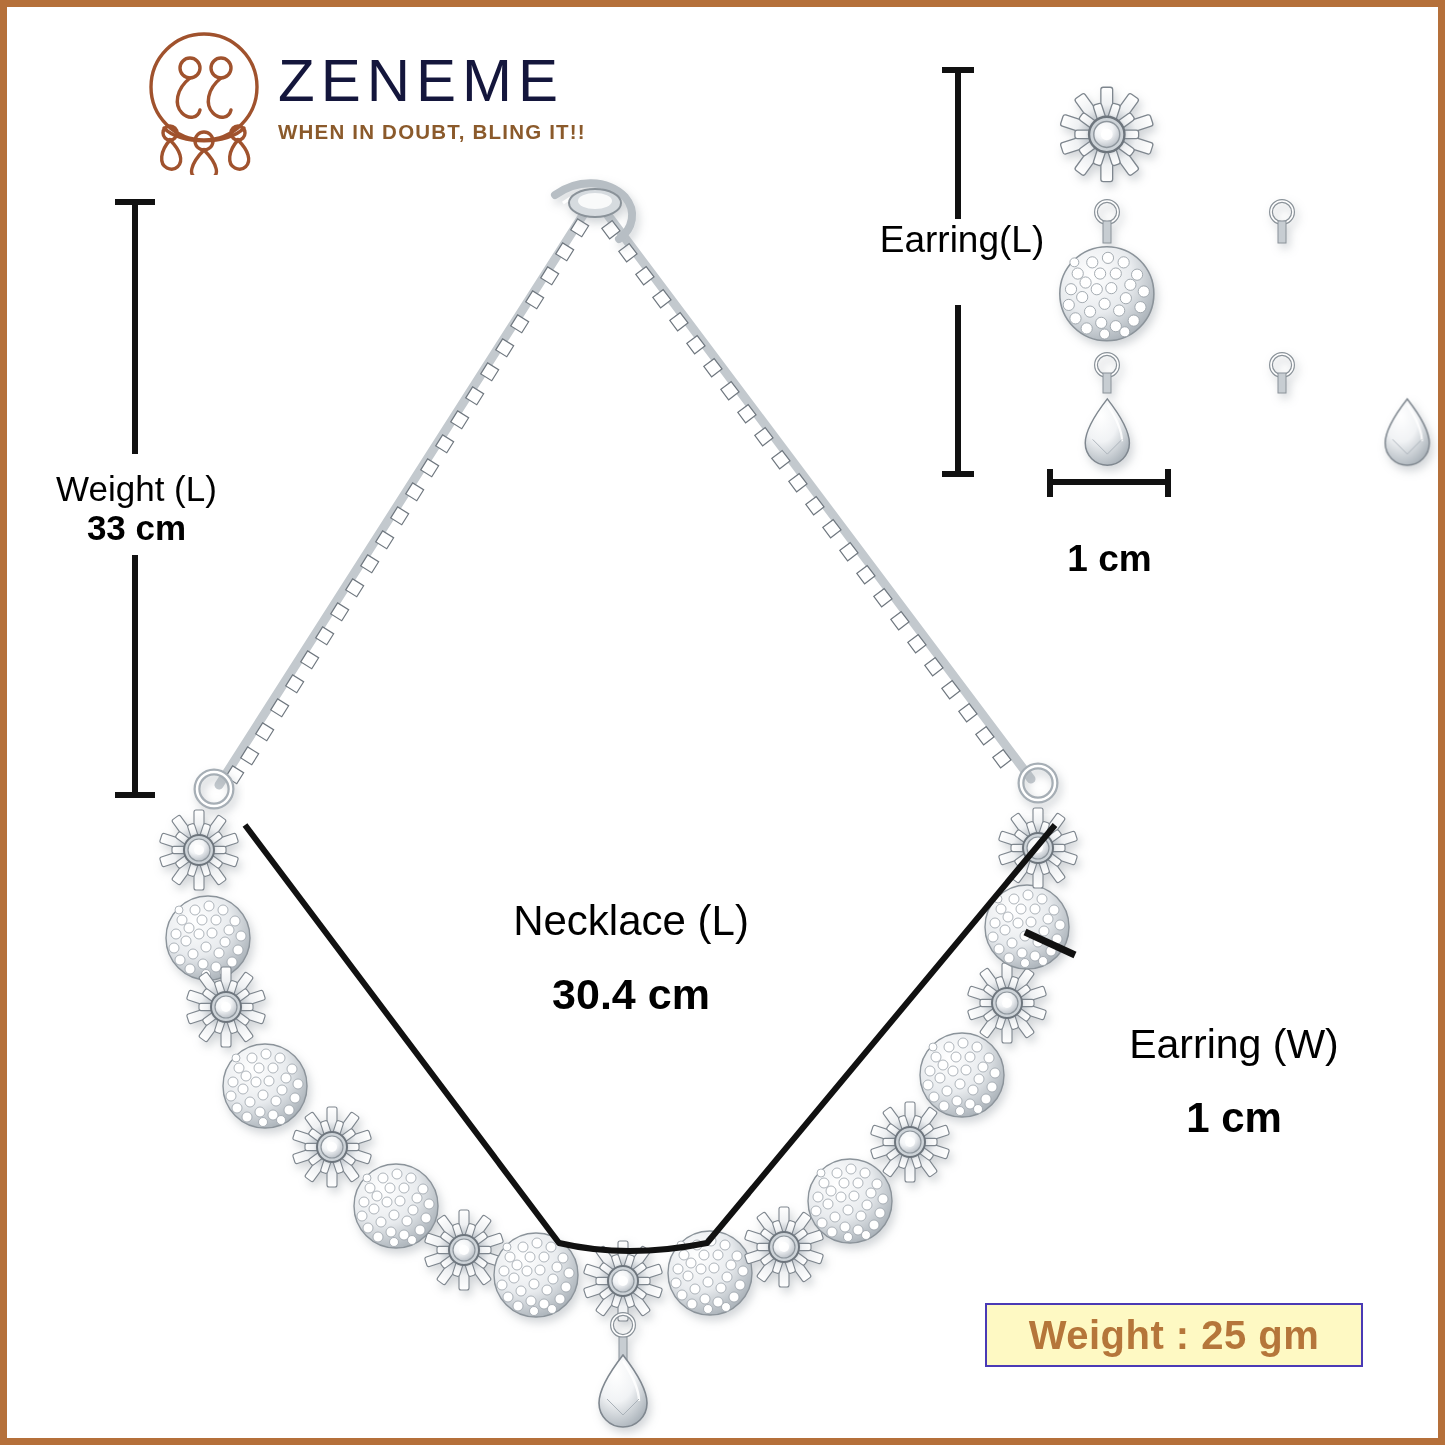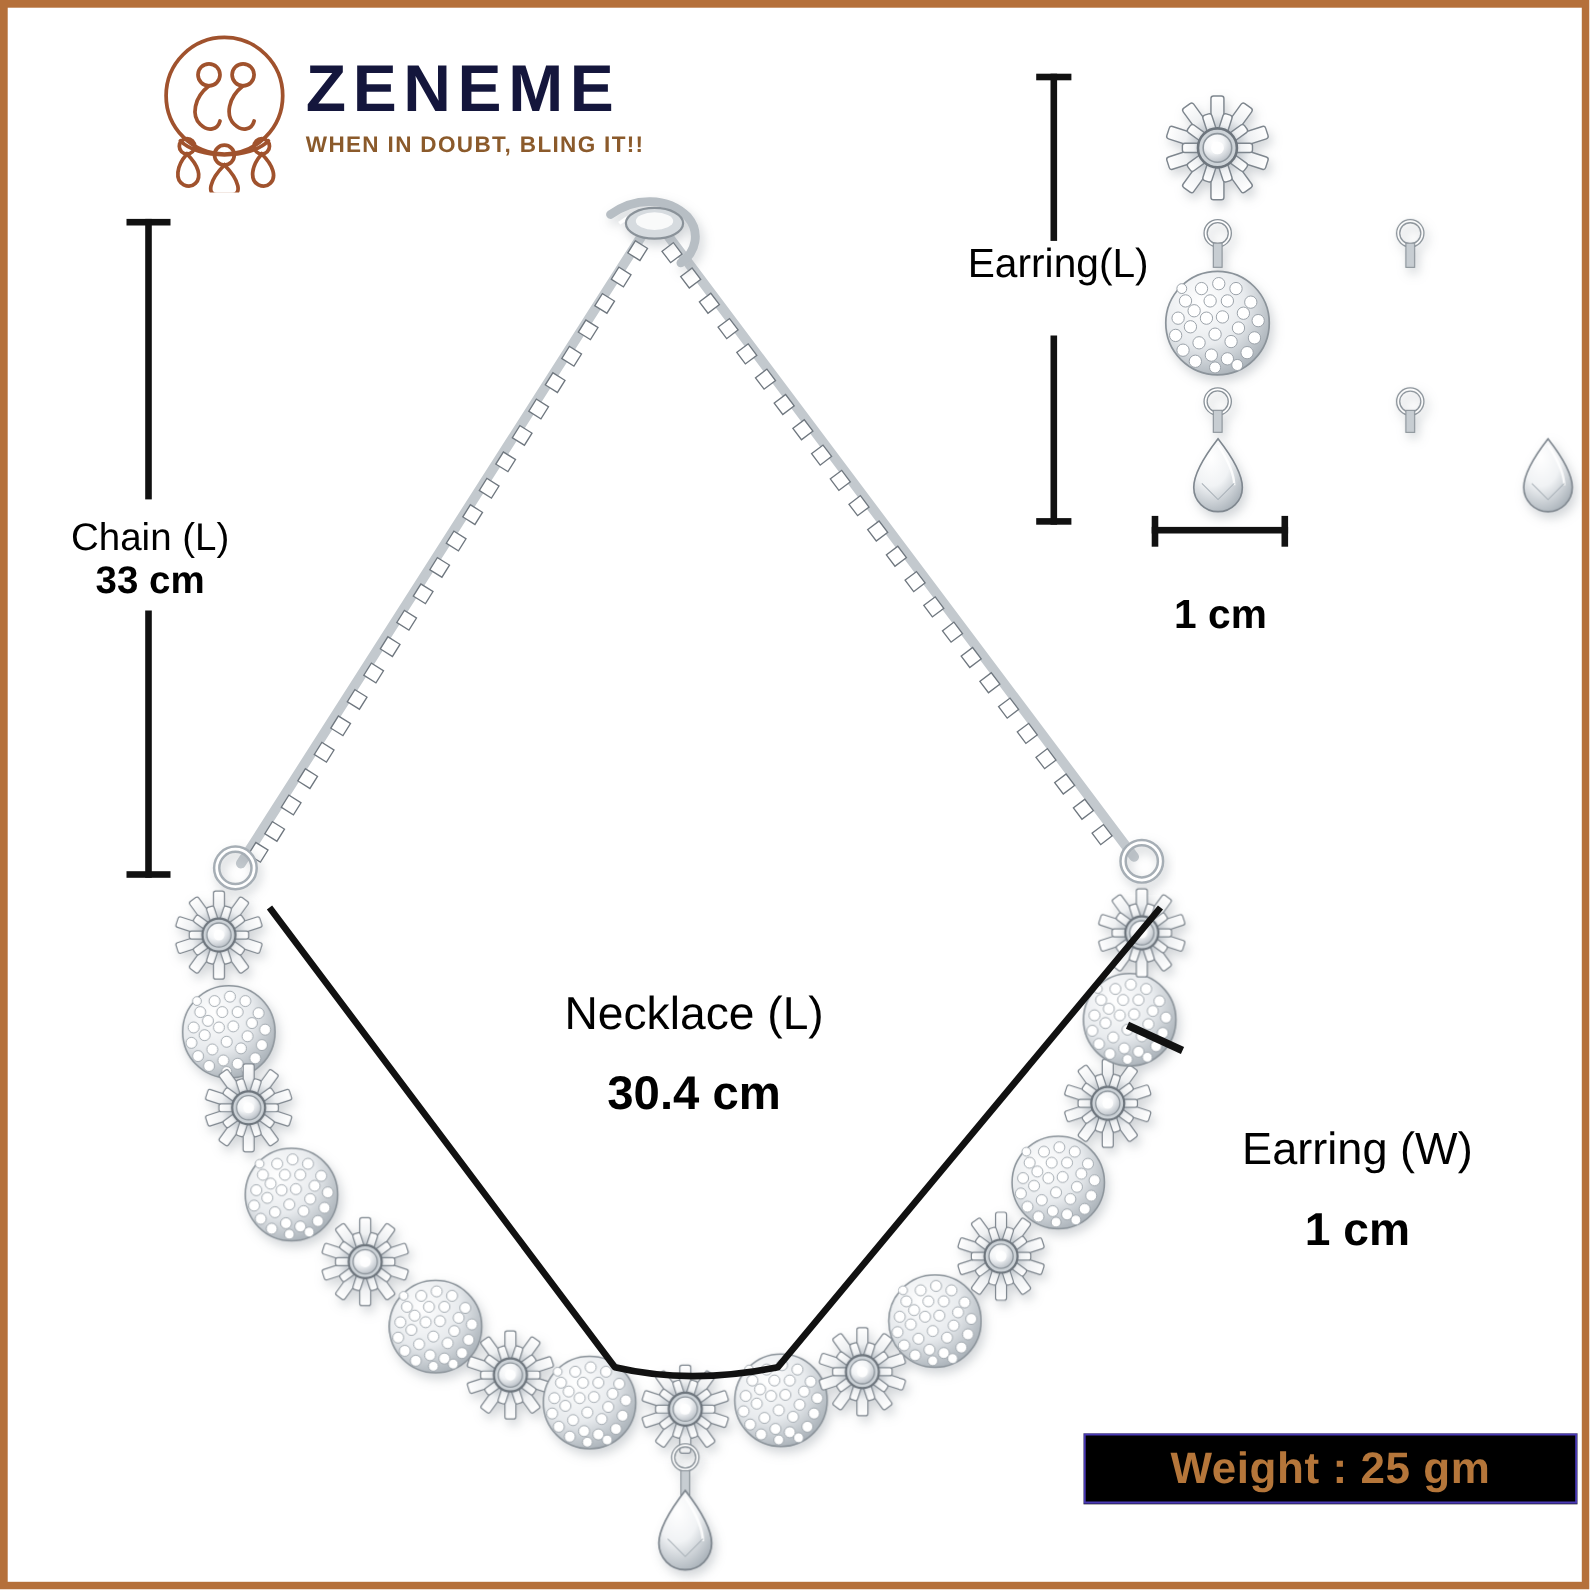--- a/index.html
+++ b/index.html
@@ -24,21 +24,21 @@
   #logo {
     left: 133px; top: 20px;
     width: 430px; height: 150px;
     display: flex; align-items: flex-start;
   }
   #logo-mark { width: 128px; height: 148px; flex: 0 0 auto; }
   #logo-text { margin-left: 10px; padding-top: 24px; }
   #brand-name {
     font-size: 60px;
     letter-spacing: 6px;
-    font-weight: 700;
+    font-weight: 400;
     color: #14163c;
     line-height: 1;
     font-family: "Liberation Sans", sans-serif;
   }
   #brand-tagline {
     margin-top: 9px;
     font-size: 20.5px;
     letter-spacing: 1.2px;
     font-weight: 700;
     color: #8b5a2b;
@@ -65,22 +65,22 @@
     line-height: 1.12;
     font-family: "Liberation Sans", sans-serif;
     white-space: nowrap;
   }
   .dim-label .name { font-weight: 400; display: block; }
   .dim-label .value { font-weight: 700; display: block; }
 
   
   #weight-badge {
     left: 978px; top: 1296px;
-    width: 449px; height: 64px;
-    background: #000000;
+    width: 378px; height: 64px;
+    background: #fef9c3;
     border: 2px solid #4a3ab5;
     display: flex; align-items: center; justify-content: center;
     box-sizing: border-box;
     text-align: center;
   }
   #weight-badge span {
     color: #b5763a;
     font-size: 40px;
     font-weight: 700;
     letter-spacing: 0.5px;
@@ -348,21 +348,21 @@
     </svg>
     <div id="logo-text">
       <div id="brand-name">ZENEME</div>
       <div id="brand-tagline">WHEN IN DOUBT, BLING IT!!</div>
     </div>
   </div>
 
   <div class="abs dimcap-h" style="left:108px; top:192px; width:40px;"></div>
   <div class="abs dimline-v" style="left:125px; top:192px; height:255px;"></div>
   <div class="abs dim-label" style="left:22px; top:462px; width:215px; font-size:35px;">
-    <span class="name">Chain (L)</span>
+    <span class="name">Weight (L)</span>
     <span class="value">33 cm</span>
   </div>
   <div class="abs dimline-v" style="left:125px; top:548px; height:243px;"></div>
   <div class="abs dimcap-h" style="left:108px; top:785px; width:40px;"></div>
 
   <div class="abs dimcap-h" style="left:935px; top:60px; width:32px;"></div>
   <div class="abs dimline-v" style="left:948px; top:60px; height:152px;"></div>
   <div class="abs dim-label" style="left:840px; top:212px; width:230px; font-size:37px;">
     <span class="name">Earring(L)</span>
   </div>

